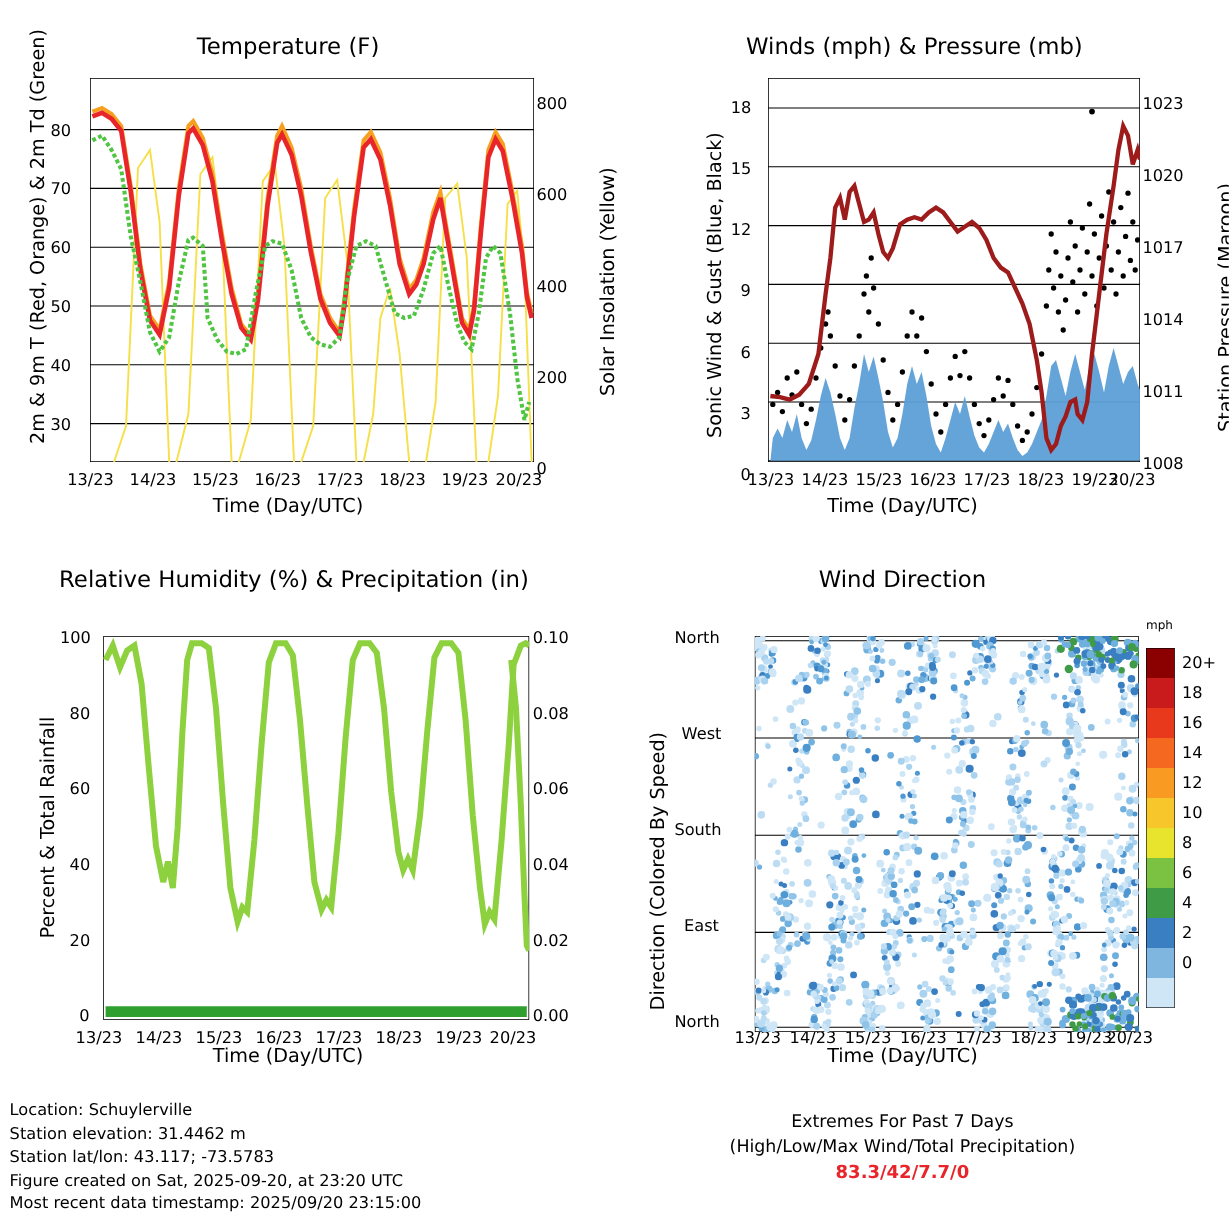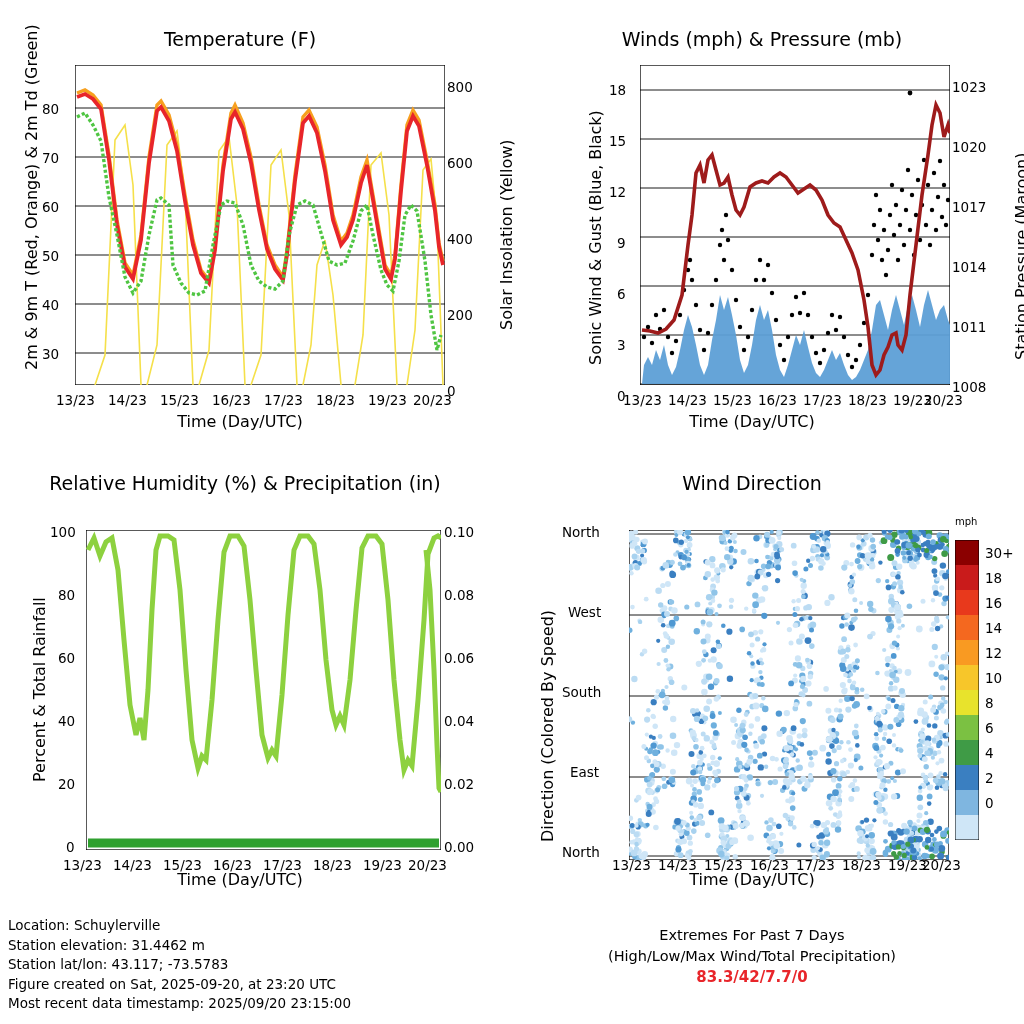--- a/index.html
+++ b/index.html
@@ -2017,21 +2017,21 @@
           <rect x="0" y="150.00" width="24" height="25.40" fill="#e8e32c"></rect>
           <rect x="0" y="175.00" width="24" height="25.40" fill="#7bc142"></rect>
           <rect x="0" y="200.00" width="24" height="25.40" fill="#3f9b46"></rect>
           <rect x="0" y="225.00" width="24" height="25.40" fill="#3a7fc1"></rect>
           <rect x="0" y="250.00" width="24" height="25.40" fill="#7fb6e0"></rect>
           <rect x="0" y="275.00" width="24" height="25.40" fill="#cfe6f7"></rect>
         </g>
       <rect x="0" y="0" width="24" height="300" fill="none" stroke="#000" stroke-width="1"></rect>
     </svg>
     <div id="legend-labels">
-        <div class="legend-lab" style="left: 30px; top: 4.5px;">30+</div>
+        <div class="legend-lab" style="left: 30px; top: 4.5px;">20+</div>
         <div class="legend-lab" style="left: 30px; top: 29.5px;">18</div>
         <div class="legend-lab" style="left: 30px; top: 54.5px;">16</div>
         <div class="legend-lab" style="left: 30px; top: 79.5px;">14</div>
         <div class="legend-lab" style="left: 30px; top: 104.5px;">12</div>
         <div class="legend-lab" style="left: 30px; top: 129.5px;">10</div>
         <div class="legend-lab" style="left: 30px; top: 154.5px;">8</div>
         <div class="legend-lab" style="left: 30px; top: 179.5px;">6</div>
         <div class="legend-lab" style="left: 30px; top: 204.5px;">4</div>
         <div class="legend-lab" style="left: 30px; top: 229.5px;">2</div>
         <div class="legend-lab" style="left: 30px; top: 254.5px;">0</div>

